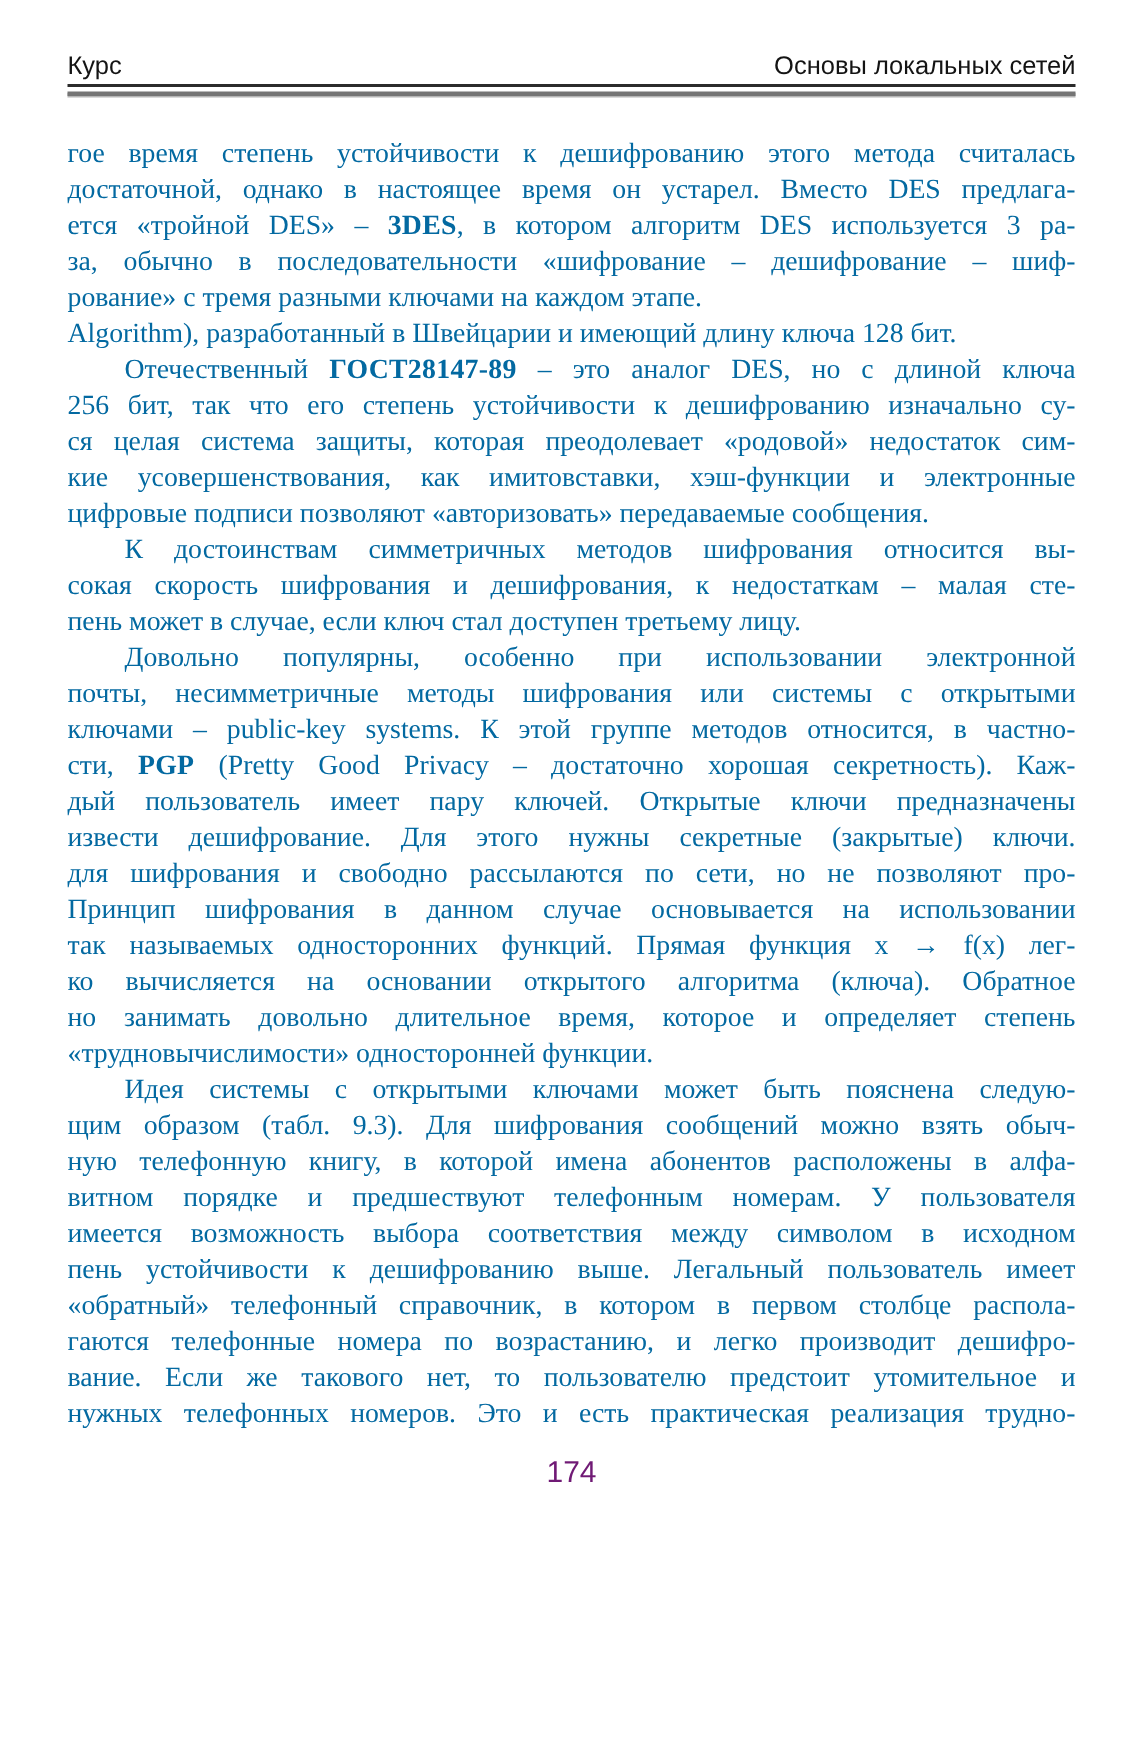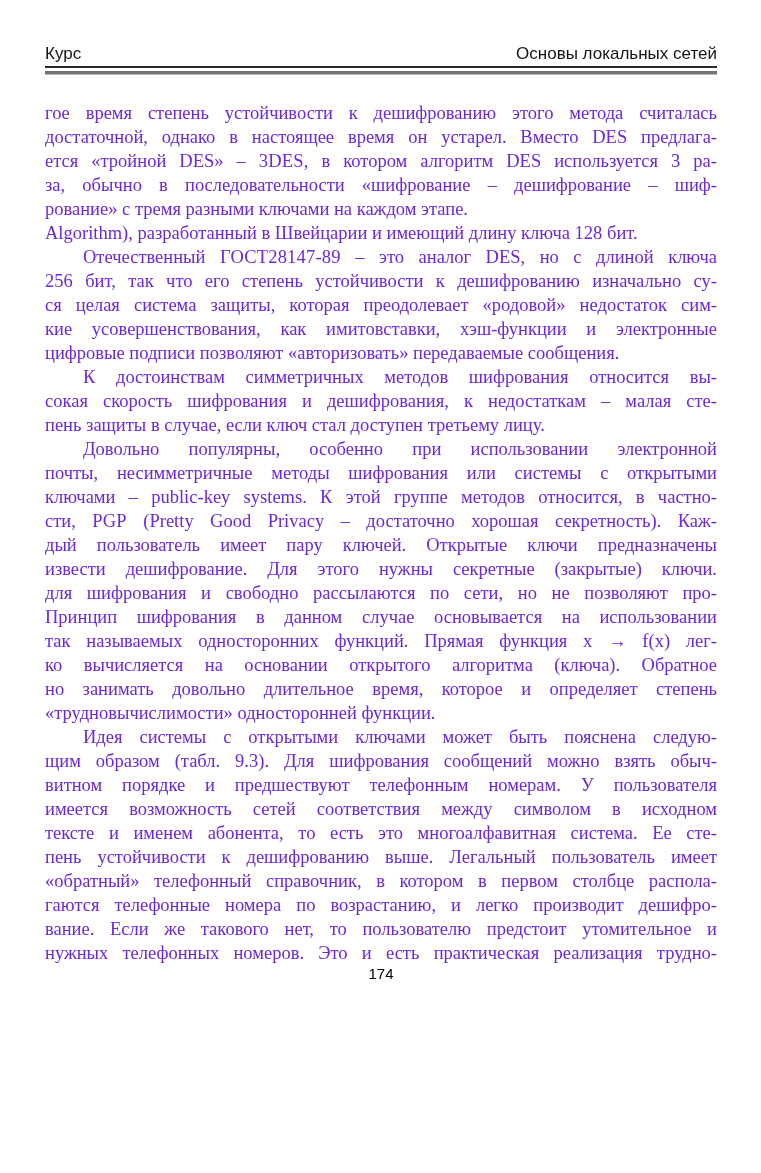--- a/index.html
+++ b/index.html
@@ -9,21 +9,21 @@
   }
   body {
     width: 761px;
     height: 1173px;
     overflow: hidden;
   }
   .page {
     box-sizing: border-box;
     width: 761px;
     height: 1173px;
-    padding: 44px 44px 0 45px;
+    padding: 34px 44px 0 45px;
     background: #ffffff;
     color: #101010;
   }
   .running-header {
     display: flex;
     justify-content: space-between;
     align-items: baseline;
     font-family: "Liberation Sans", sans-serif;
     font-size: 17px;
     line-height: 20px;
@@ -38,37 +38,38 @@
     height: 3px;
     background: #757575;
     margin-top: 3px;
     box-shadow: 0 1px 0 #b5b5b5;
   }
   .page-body {
     margin-top: 27px;
     font-family: "Liberation Serif", "DejaVu Serif", serif;
     font-size: 18.5px;
     line-height: 24px;
-    color: #6d28d9;
+    color: #0369a1;
   }
   .para { margin: 0; }
   .line {
     text-align: justify;
     text-align-last: justify;
     text-justify: inter-word;
     white-space: normal;
   }
   .line.last { text-align-last: left; }
   .line.indent { text-indent: 38px; }
-  .seg.bold { font-weight: 400; letter-spacing: 0.2px; }
+  .seg.bold { font-weight: 700; letter-spacing: 0.2px; }
   .page-footer {
+    margin-top: 16px;
     text-align: center;
     font-family: "Liberation Sans", sans-serif;
-    font-size: 15px;
-    color: #000000;
+    font-size: 20px;
+    color: #701a75;
   }
 </style>
 </head>
 <body>
 
 <div class="page">
 
   <div class="running-header">
     <span>Курс</span>
     <span>Основы локальных сетей</span>
@@ -90,42 +91,42 @@
       <div class="para">
         <div class="line indent"><span class="seg">Отечественный </span><span class="seg bold">ГОСТ28147-89</span><span class="seg"> – это аналог DES, но с длиной ключа</span></div>
         <div class="line"><span class="seg">256 бит, так что его степень устойчивости к дешифрованию изначально су-</span></div>
         <div class="line"><span class="seg">ся целая система защиты, которая преодолевает «родовой» недостаток сим-</span></div>
         <div class="line"><span class="seg">кие усовершенствования, как имитовставки, хэш-функции и электронные</span></div>
         <div class="line last"><span class="seg">цифровые подписи позволяют «авторизовать» передаваемые сообщения.</span></div>
       </div>
       <div class="para">
         <div class="line indent"><span class="seg">К достоинствам симметричных методов шифрования относится вы-</span></div>
         <div class="line"><span class="seg">сокая скорость шифрования и дешифрования, к недостаткам – малая сте-</span></div>
-        <div class="line last"><span class="seg">пень защиты в случае, если ключ стал доступен третьему лицу.</span></div>
+        <div class="line last"><span class="seg">пень может в случае, если ключ стал доступен третьему лицу.</span></div>
       </div>
       <div class="para">
         <div class="line indent"><span class="seg">Довольно популярны, особенно при использовании электронной</span></div>
         <div class="line"><span class="seg">почты, несимметричные методы шифрования или системы с открытыми</span></div>
         <div class="line"><span class="seg">ключами – public-key systems. К этой группе методов относится, в частно-</span></div>
         <div class="line"><span class="seg">сти, </span><span class="seg bold">PGP</span><span class="seg"> (Pretty Good Privacy – достаточно хорошая секретность). Каж-</span></div>
         <div class="line"><span class="seg">дый пользователь имеет пару ключей. Открытые ключи предназначены</span></div>
         <div class="line"><span class="seg">извести дешифрование. Для этого нужны секретные (закрытые) ключи.</span></div>
         <div class="line"><span class="seg">для шифрования и свободно рассылаются по сети, но не позволяют про-</span></div>
         <div class="line"><span class="seg">Принцип шифрования в данном случае основывается на использовании</span></div>
         <div class="line"><span class="seg">так называемых односторонних функций. Прямая функция x → f(x) лег-</span></div>
         <div class="line"><span class="seg">ко вычисляется на основании открытого алгоритма (ключа). Обратное</span></div>
         <div class="line"><span class="seg">но занимать довольно длительное время, которое и определяет степень</span></div>
         <div class="line last"><span class="seg">«трудновычислимости» односторонней функции.</span></div>
       </div>
       <div class="para">
         <div class="line indent"><span class="seg">Идея системы с открытыми ключами может быть пояснена следую-</span></div>
         <div class="line"><span class="seg">щим образом (табл. 9.3). Для шифрования сообщений можно взять обыч-</span></div>
+        <div class="line"><span class="seg">ную телефонную книгу, в которой имена абонентов расположены в алфа-</span></div>
         <div class="line"><span class="seg">витном порядке и предшествуют телефонным номерам. У пользователя</span></div>
-        <div class="line"><span class="seg">имеется возможность сетей соответствия между символом в исходном</span></div>
-        <div class="line"><span class="seg">тексте и именем абонента, то есть это многоалфавитная система. Ее сте-</span></div>
+        <div class="line"><span class="seg">имеется возможность выбора соответствия между символом в исходном</span></div>
         <div class="line"><span class="seg">пень устойчивости к дешифрованию выше. Легальный пользователь имеет</span></div>
         <div class="line"><span class="seg">«обратный» телефонный справочник, в котором в первом столбце распола-</span></div>
         <div class="line"><span class="seg">гаются телефонные номера по возрастанию, и легко производит дешифро-</span></div>
         <div class="line"><span class="seg">вание. Если же такового нет, то пользователю предстоит утомительное и</span></div>
         <div class="line"><span class="seg">нужных телефонных номеров. Это и есть практическая реализация трудно-</span></div>
       </div>
     </div>
 
   <div class="page-footer">
     <span>174</span>

